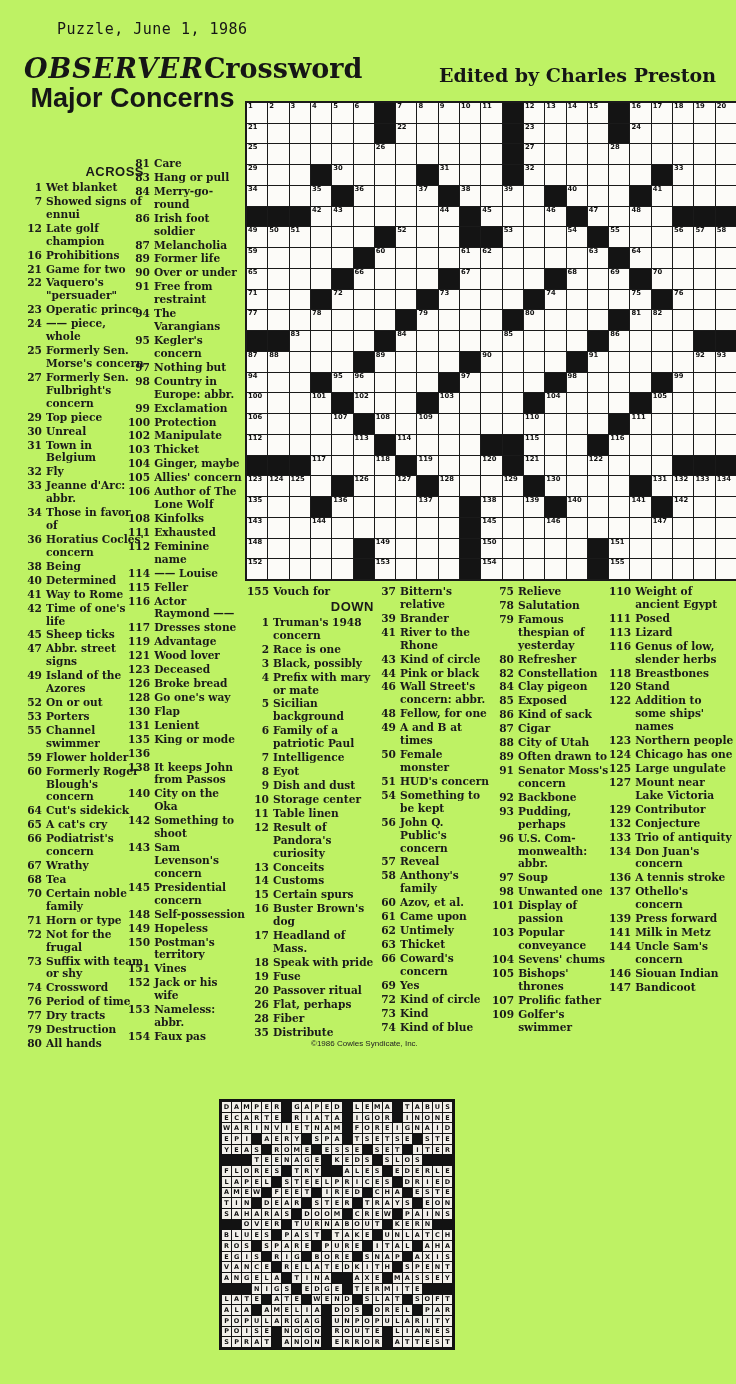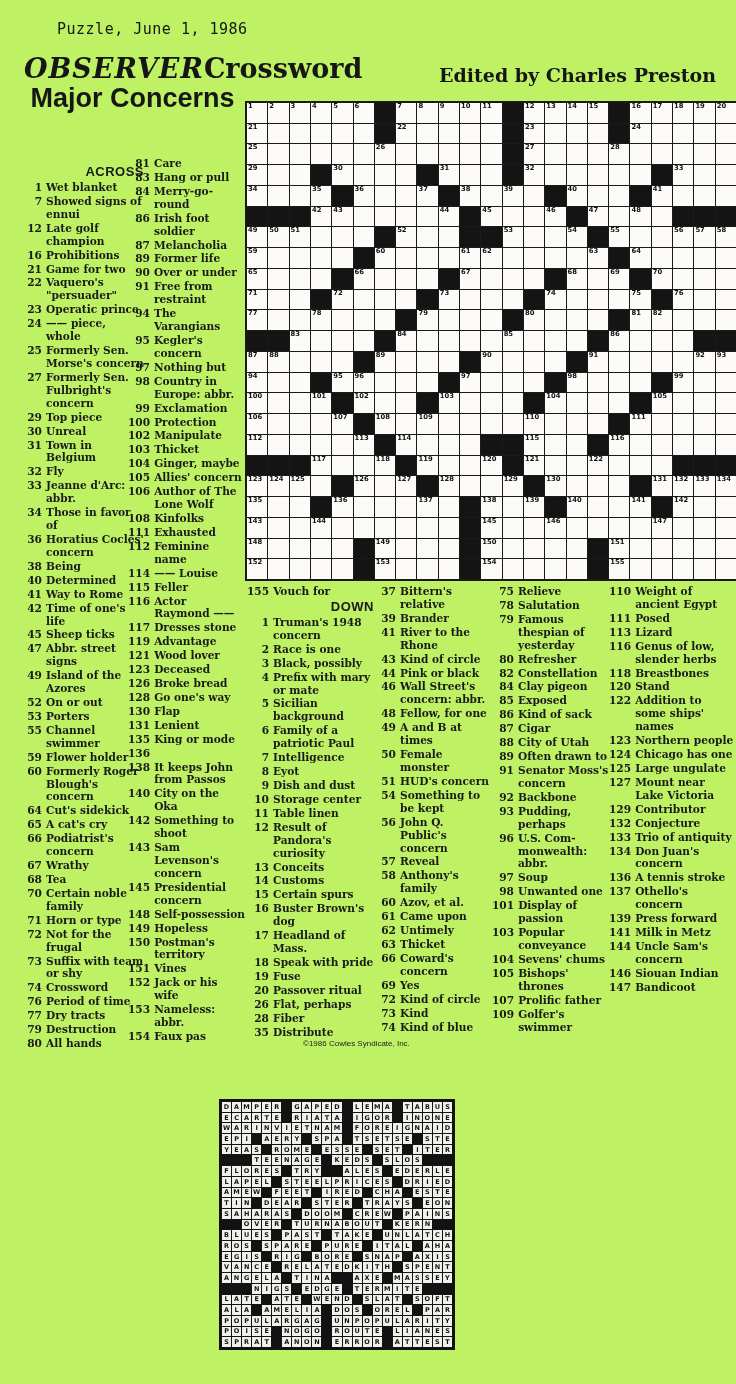--- a/index.html
+++ b/index.html
@@ -28,21 +28,21 @@
          gap:1px;background:#1a1a1a;border:2px solid #1a1a1a;}
   .mgrid .cell{background:#fcfbf8;position:relative;}
   .mgrid .blk{background:#141414;}
   .num{position:absolute;top:-1px;left:1px;font:bold 6.8px "DejaVu Sans",sans-serif;color:#111;}
   .sgrid{position:absolute;left:219px;top:1099px;width:230px;height:245px;display:grid;
          grid-template-columns:repeat(23,1fr);grid-template-rows:repeat(23,1fr);
          gap:1px;background:#121212;border:3px solid #121212;}
   .sgrid .scell{background:#f2f0ea;display:flex;align-items:center;justify-content:center;
                 font:bold 6.5px "DejaVu Sans",sans-serif;color:#111;}
   .sgrid .blk{background:#121212;}
-  .copyright{position:absolute;left:303px;top:1039px;font:8px "Liberation Sans",sans-serif;color:#222;}
+  .copyright{position:absolute;left:311px;top:1039px;font:8px "Liberation Sans",sans-serif;color:#222;}
   .caption{position:absolute;left:249px;top:1397px;font:15px "DejaVu Sans Mono",monospace;letter-spacing:1px;}
 </style>
 </head>
 <body>
 
 <div class="page">
   <div class="dateline">Puzzle, June 1, 1986</div>
   <div class="masthead">
     <span class="obs">OBSERVER</span><span class="crossword">Crossword</span>
   </div>

